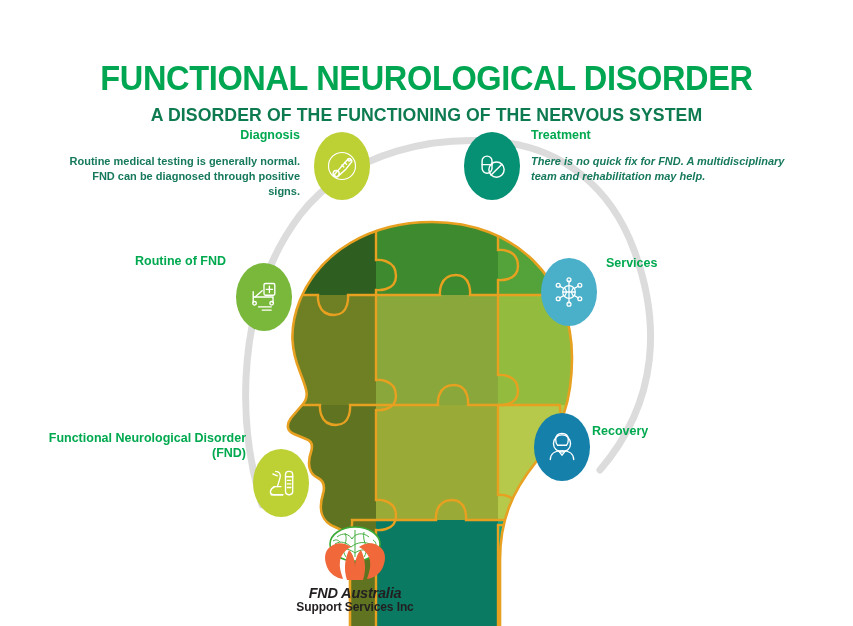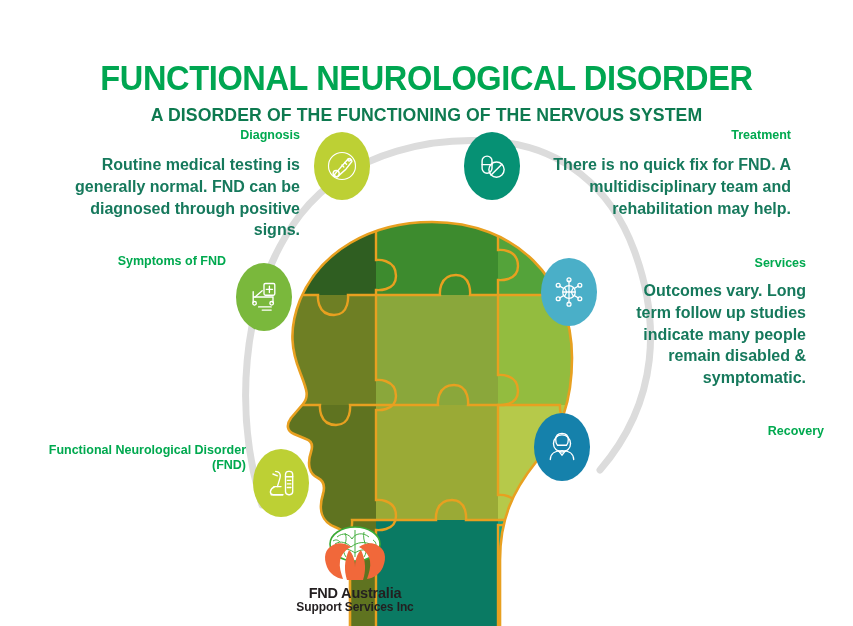--- a/index.html
+++ b/index.html
@@ -76,28 +76,28 @@
   .block .heading {
     font-family: "Liberation Sans", sans-serif;
     font-size: 12.5px;
     font-weight: bold;
     color: #00a94f;
     line-height: 1.2;
     margin-bottom: 11px;
   }
   .block .body {
     font-family: "Liberation Sans", sans-serif;
-    font-size: 16px;
+    font-size: 11px;
     font-weight: bold;
     color: #16795c;
     line-height: 1.36;
   }
 
   .align-right { text-align: right; }
-  .align-left  { text-align: right; }
+  .align-left  { text-align: left; }
 
   
   .icon-circle {
     position: absolute;
     border-radius: 50%;
     display: flex;
     align-items: center;
     justify-content: center;
   }
   .icon-circle svg { display: block; }
@@ -112,20 +112,21 @@
   }
   .logo-mark { height: 58px; }
   .logo-name {
     font-family: "Liberation Sans", sans-serif;
     font-size: 14.5px;
     font-weight: bold;
     color: #231f20;
     letter-spacing: -0.2px;
     line-height: 1.05;
     margin-top: 1px;
+    font-style: italic;
   }
   .logo-sub {
     font-family: "Liberation Sans", sans-serif;
     font-size: 12px;
     font-weight: bold;
     color: #231f20;
     letter-spacing: -0.1px;
     line-height: 1.1;
   }
 </style>
@@ -291,38 +292,38 @@
       <g fill="none" stroke="#ffffff" stroke-width="1.6" stroke-linecap="round">
         <rect x="9" y="9" width="11" height="19" rx="5.5"></rect>
         <path d="M 9 18.5 L 20 18.5"></path>
         <circle cx="25" cy="24" r="8.5"></circle>
         <path d="M 19 30 L 31 18"></path>
       </g>
     </svg>
   </div>
   <div class="block align-left" style="left:531px; top:128px; width:260px;">
     <div class="heading">Treatment</div>
-    <div class="body" style="margin-top:0;">There is no quick fix  for FND. A multidisciplinary team and rehabilitation may help.</div>
+    <div class="body" style="margin-top:0;font-style:italic;">There is no quick fix  for FND. A multidisciplinary team and rehabilitation may help.</div>
   </div>
 
   <div class="icon-circle" style="left:236px; top:263px; width:56px; height:68px; background:#7ab83c;">
     <svg width="36" height="36" viewBox="0 0 40 40">
       <g fill="none" stroke="#ffffff" stroke-width="1.5" stroke-linecap="round">
         <rect x="20" y="5" width="12" height="13" rx="1.5"></rect>
         <path d="M 26 8 L 26 15 M 22.5 11.5 L 29.5 11.5"></path>
         <path d="M 8 14 L 8 26 M 8 20 L 30 20 L 30 26"></path>
         <path d="M 10 20 L 18 13"></path>
         <circle cx="9.5" cy="27" r="2"></circle>
         <circle cx="28.5" cy="27" r="2"></circle>
         <path d="M 14 31 L 28 31 M 18 34.5 L 28 34.5"></path>
       </g>
     </svg>
   </div>
   <div class="block align-right" style="left:2px; top:254px; width:224px;">
-    <div class="heading" style="margin-bottom:6px;">Symptoms of FND</div>
+    <div class="heading" style="margin-bottom:6px;">Routine of FND</div>
   </div>
 
   <div class="icon-circle" style="left:541px; top:258px; width:56px; height:68px; background:#4aafc8;">
     <svg width="36" height="36" viewBox="0 0 40 40">
       <g fill="none" stroke="#ffffff" stroke-width="1.4">
         <circle cx="20" cy="20" r="7"></circle>
         <path d="M 13 20 L 27 20 M 20 13 L 20 27"></path>
         <path d="M 15 15 C 18 20, 18 20, 15 25 M 25 15 C 22 20, 22 20, 25 25"></path>
         <path d="M 20 7 L 20 13 M 20 27 L 20 33
                  M 9 13 L 14 16 M 26 24 L 31 27
@@ -331,39 +332,38 @@
         <circle cx="20" cy="33.5" r="2.2"></circle>
         <circle cx="8" cy="12.5" r="2.2"></circle>
         <circle cx="32" cy="12.5" r="2.2"></circle>
         <circle cx="8" cy="27.5" r="2.2"></circle>
         <circle cx="32" cy="27.5" r="2.2"></circle>
       </g>
     </svg>
   </div>
   <div class="block align-left" style="left:606px; top:256px; width:200px;">
     <div class="heading" style="margin-bottom:9px;">Services</div>
-    <div class="body">Outcomes vary.  Long term follow up studies indicate many people remain disabled &amp; symptomatic.</div>
   </div>
 
   <div class="icon-circle" style="left:253px; top:449px; width:56px; height:68px; background:#bdd034;">
     <svg width="36" height="36" viewBox="0 0 40 40">
       <g fill="none" stroke="#ffffff" stroke-width="1.5" stroke-linecap="round">
         <path d="M 14 7 C 18 7, 20 10, 19 14 L 16 24"></path>
         <path d="M 11 10 L 16 12"></path>
         <path d="M 12 24 L 20 24"></path>
         <path d="M 13 24 C 7 27, 7 32, 11 33 L 22 33"></path>
         <path d="M 9 33 L 22 33"></path>
         <rect x="25" y="7" width="8" height="26" rx="3.5"></rect>
         <path d="M 25 13 L 33 13"></path>
         <path d="M 27 17 L 31 17 M 27 21 L 31 21 M 27 25 L 31 25"></path>
       </g>
     </svg>
   </div>
   <div class="block align-right" style="left:18px; top:431px; width:228px;">
-    <div class="heading" style="margin-bottom:5px;margin-top:12px;">Functional Neurological Disorder (FND)</div>
+    <div class="heading" style="margin-bottom:5px;">Functional Neurological Disorder (FND)</div>
   </div>
 
   <div class="icon-circle" style="left:534px; top:413px; width:56px; height:68px; background:#1581ab;">
     <svg width="36" height="36" viewBox="0 0 40 40">
       <g fill="none" stroke="#ffffff" stroke-width="1.5" stroke-linecap="round">
         <circle cx="20" cy="16" r="9.5"></circle>
         <path d="M 13 12 C 13 7, 16 5, 20 5 C 24 5, 27 7, 27 12
                  C 27 16, 25 18, 25 18 L 15 18 C 15 18, 13 16, 13 12 Z"></path>
         <path d="M 7 34 C 7 27, 13 24, 20 24 C 27 24, 33 27, 33 34"></path>
         <path d="M 16 24 L 20 29 L 24 24"></path>

